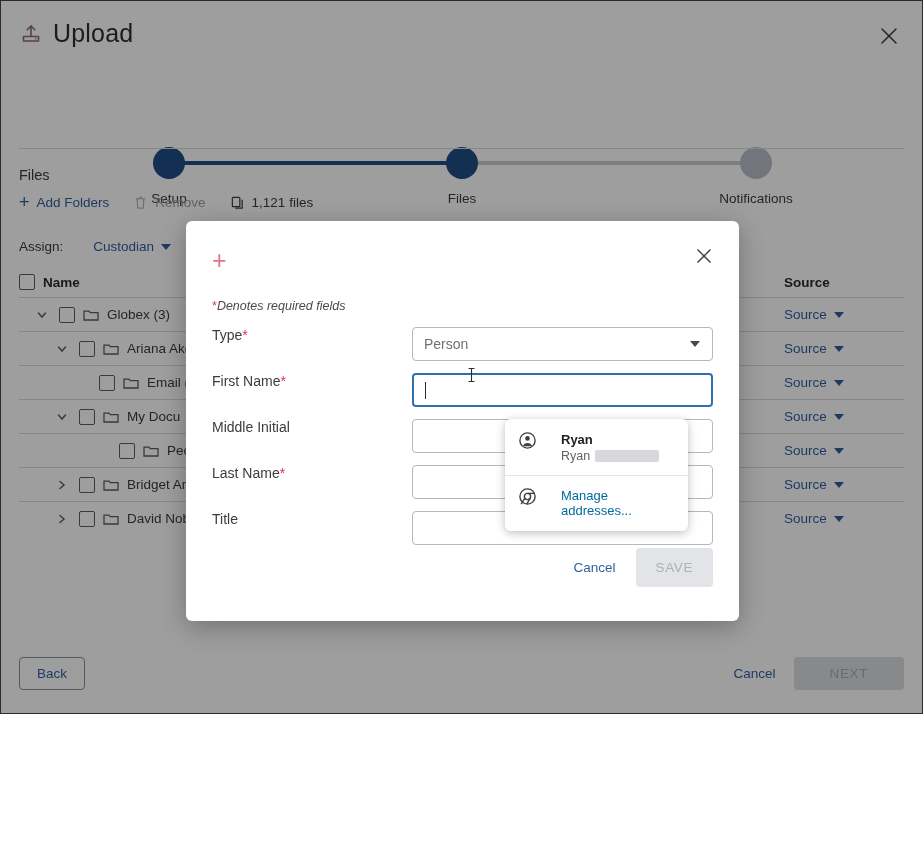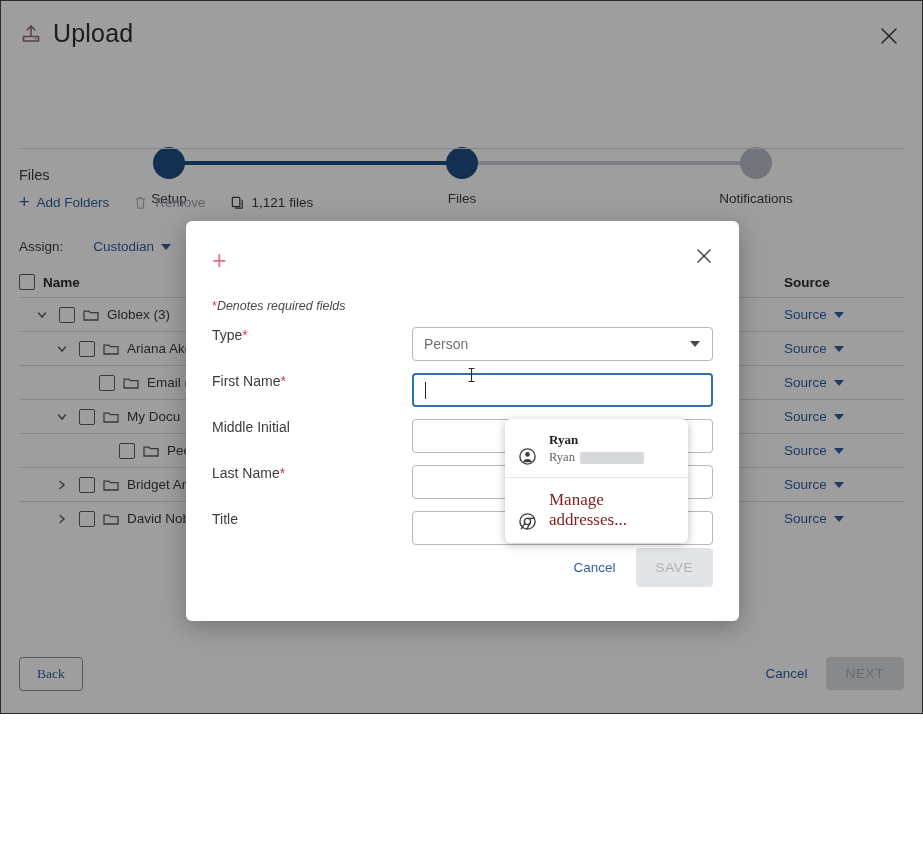--- a/index.html
+++ b/index.html
@@ -142,32 +142,32 @@
   .gap8 { width: 8px; flex: 0 0 8px; }
 
   
   .bottom-bar {
     position: absolute; left: 0; right: 0; bottom: 0; height: 72px;
   }
   .btn-back {
     position: absolute; left: 18px; top: 16px;
     padding: 8px 17px; border: 1px solid #8c9196; border-radius: 4px;
     background: transparent; font-size: 13.5px; color: #2f5f9e;
-    cursor: pointer; font-family: Liberation Serif, serif;
+    cursor: pointer; font-family: Liberation Sans, sans-serif;
   }
   .bottom-right {
     position: absolute; right: 18px; top: 16px;
     display: flex; align-items: center; gap: 18px;
   }
   .link-cancel {
     font-size: 13.5px; color: #2f5f9e; cursor: pointer; background: none;
     border: none; font-family: inherit; padding: 0;
   }
   .btn-next {
-    padding: 9px 20px; border: none; border-radius: 4px;
+    padding: 9px 36px; border: none; border-radius: 4px;
     background: #dcdee1; color: #a9adb3; font-size: 13.5px;
     letter-spacing: .6px; cursor: default; font-family: inherit;
   }
 
   
   .modal {
     position: absolute; z-index: 50;
     left: 185px; top: 220px; width: 553px; height: 400px;
     background: #ffffff; border-radius: 6px;
     box-shadow: 0 6px 26px rgba(0,0,0,0.28);
@@ -236,35 +236,35 @@
 
   
   .autofill {
     position: absolute; z-index: 60;
     left: 504px; top: 418px; width: 183px;
     background: #ffffff; border-radius: 6px;
     box-shadow: 0 2px 10px rgba(0,0,0,0.26);
     padding: 6px 0;
   }
   .af-row {
-    display: flex; align-items: flex-end; gap: 13px;
-    padding: 7px 14px; cursor: pointer; font-family: Liberation Serif, serif;
+    display: flex; align-items: flex-start; gap: 25px;
+    padding: 7px 14px; cursor: pointer;
   }
   .af-ico { width: 17px; height: 17px; flex: 0 0 17px; display: block; }
   .af-primary { font-size: 13px; color: #202124; font-weight: bold; }
   .af-secondary {
     font-size: 12.5px; color: #5f6368; display: flex;
     align-items: center; gap: 5px; margin-top: 2px;
   }
   .af-redact {
     display: inline-block; width: 64px; height: 12px;
     background: #d6d8dc; border-radius: 2px;
   }
   .af-divider { height: 1px; background: #e3e5e8; margin: 5px 0; }
-  .af-manage { font-size: 17px; color: #7f1d1d; }
+  .af-manage { font-size: 13px; color: #0369a1; }
 </style>
 </head>
 <body>
 
 <div class="app-window">
 
   <div class="page-header">
     <div class="upload-title-wrap">
       <span>
         <svg class="upload-icon" viewBox="0 0 24 24" fill="none" stroke="#8d6b74" stroke-width="1.6" stroke-linecap="round" stroke-linejoin="round">

